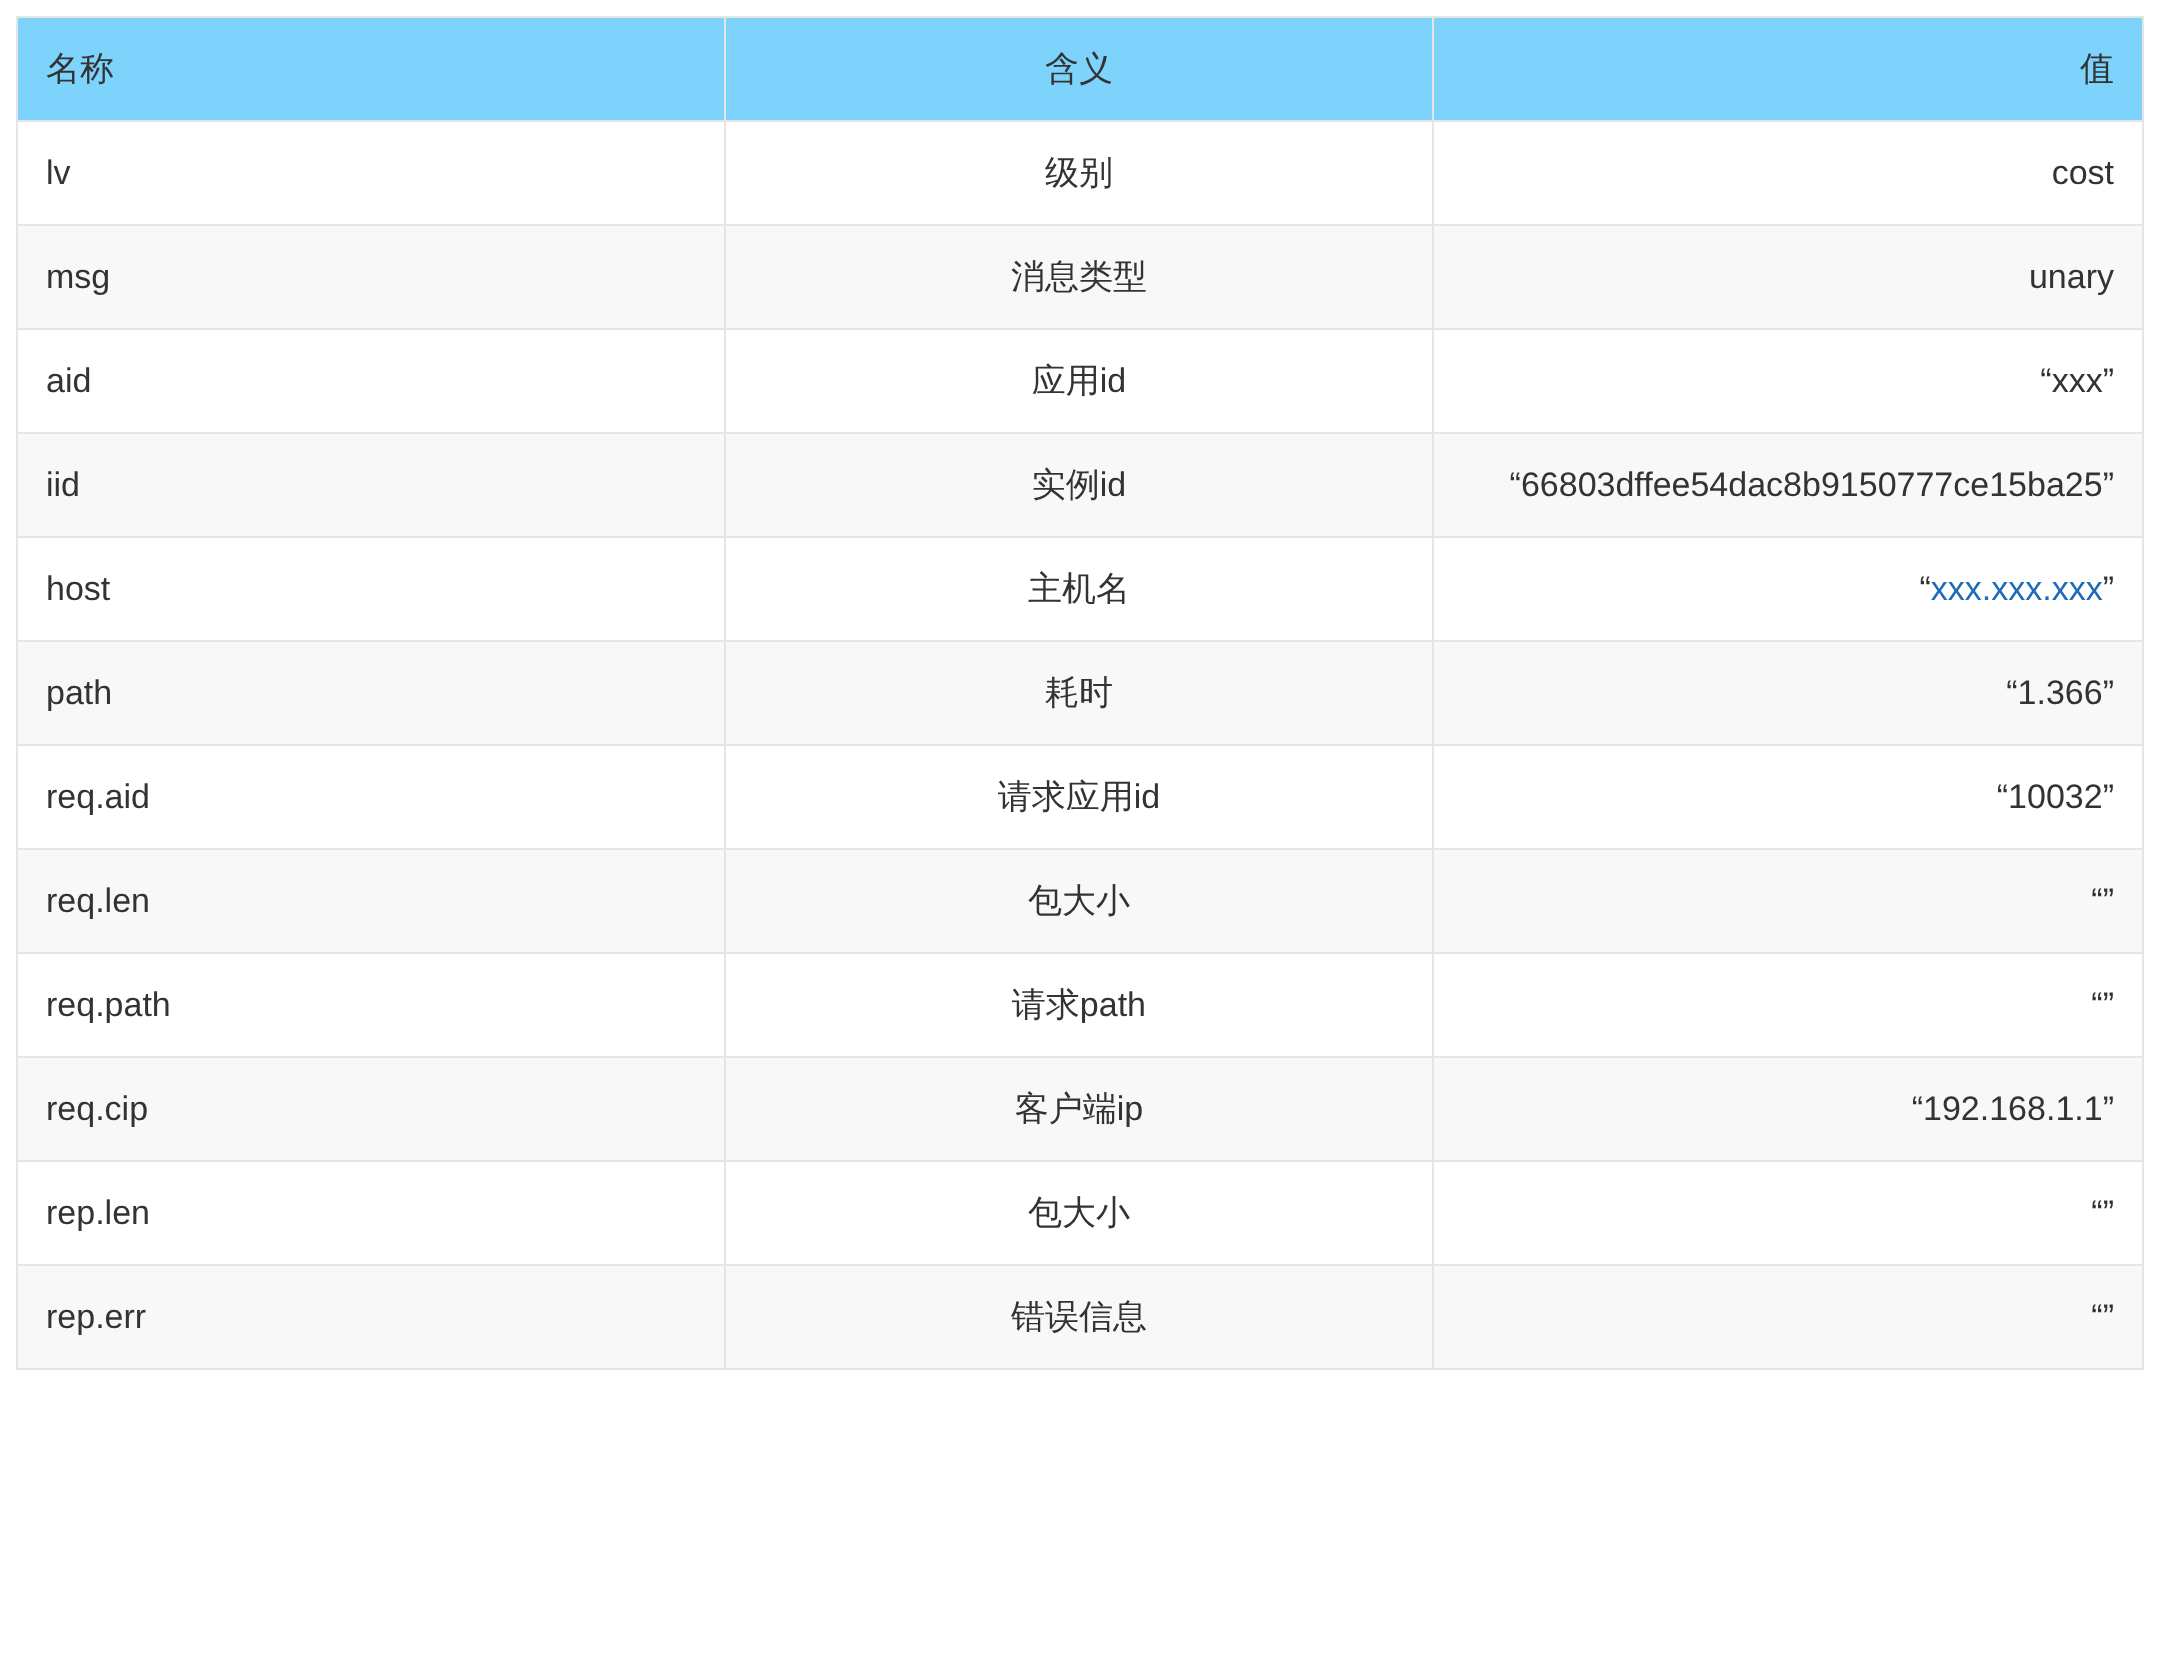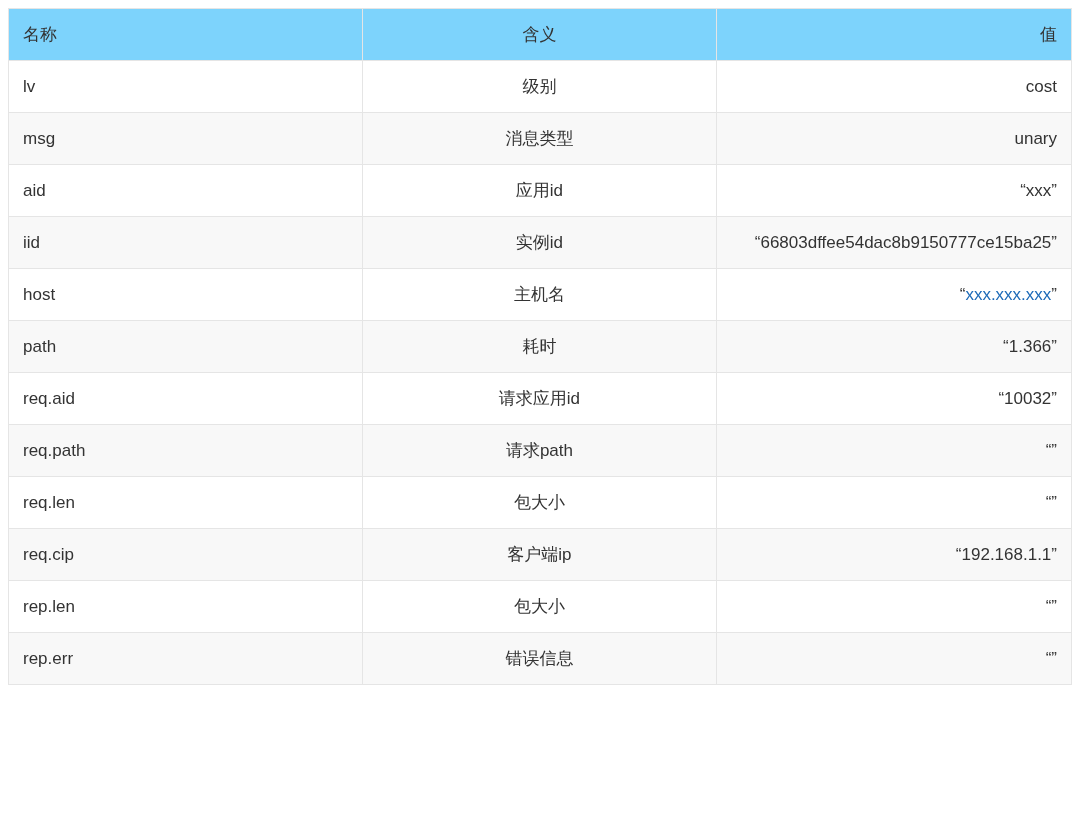--- a/index.html
+++ b/index.html
@@ -96,27 +96,27 @@
         <td>path</td>
         <td>耗时</td>
         <td><span class="quote-wrap">“<span>1.366</span>”</span></td>
       </tr>
       <tr>
         <td>req.aid</td>
         <td>请求应用id</td>
         <td><span class="quote-wrap">“<span>10032</span>”</span></td>
       </tr>
       <tr>
-        <td>req.path</td>
-        <td>请求path</td>
+        <td>req.len</td>
+        <td>包大小</td>
         <td><span class="quote-wrap">“<span></span>”</span></td>
       </tr>
       <tr>
-        <td>req.len</td>
-        <td>包大小</td>
+        <td>req.path</td>
+        <td>请求path</td>
         <td><span class="quote-wrap">“<span></span>”</span></td>
       </tr>
       <tr>
         <td>req.cip</td>
         <td>客户端ip</td>
         <td><span class="quote-wrap">“<span>192.168.1.1</span>”</span></td>
       </tr>
       <tr>
         <td>rep.len</td>
         <td>包大小</td>

